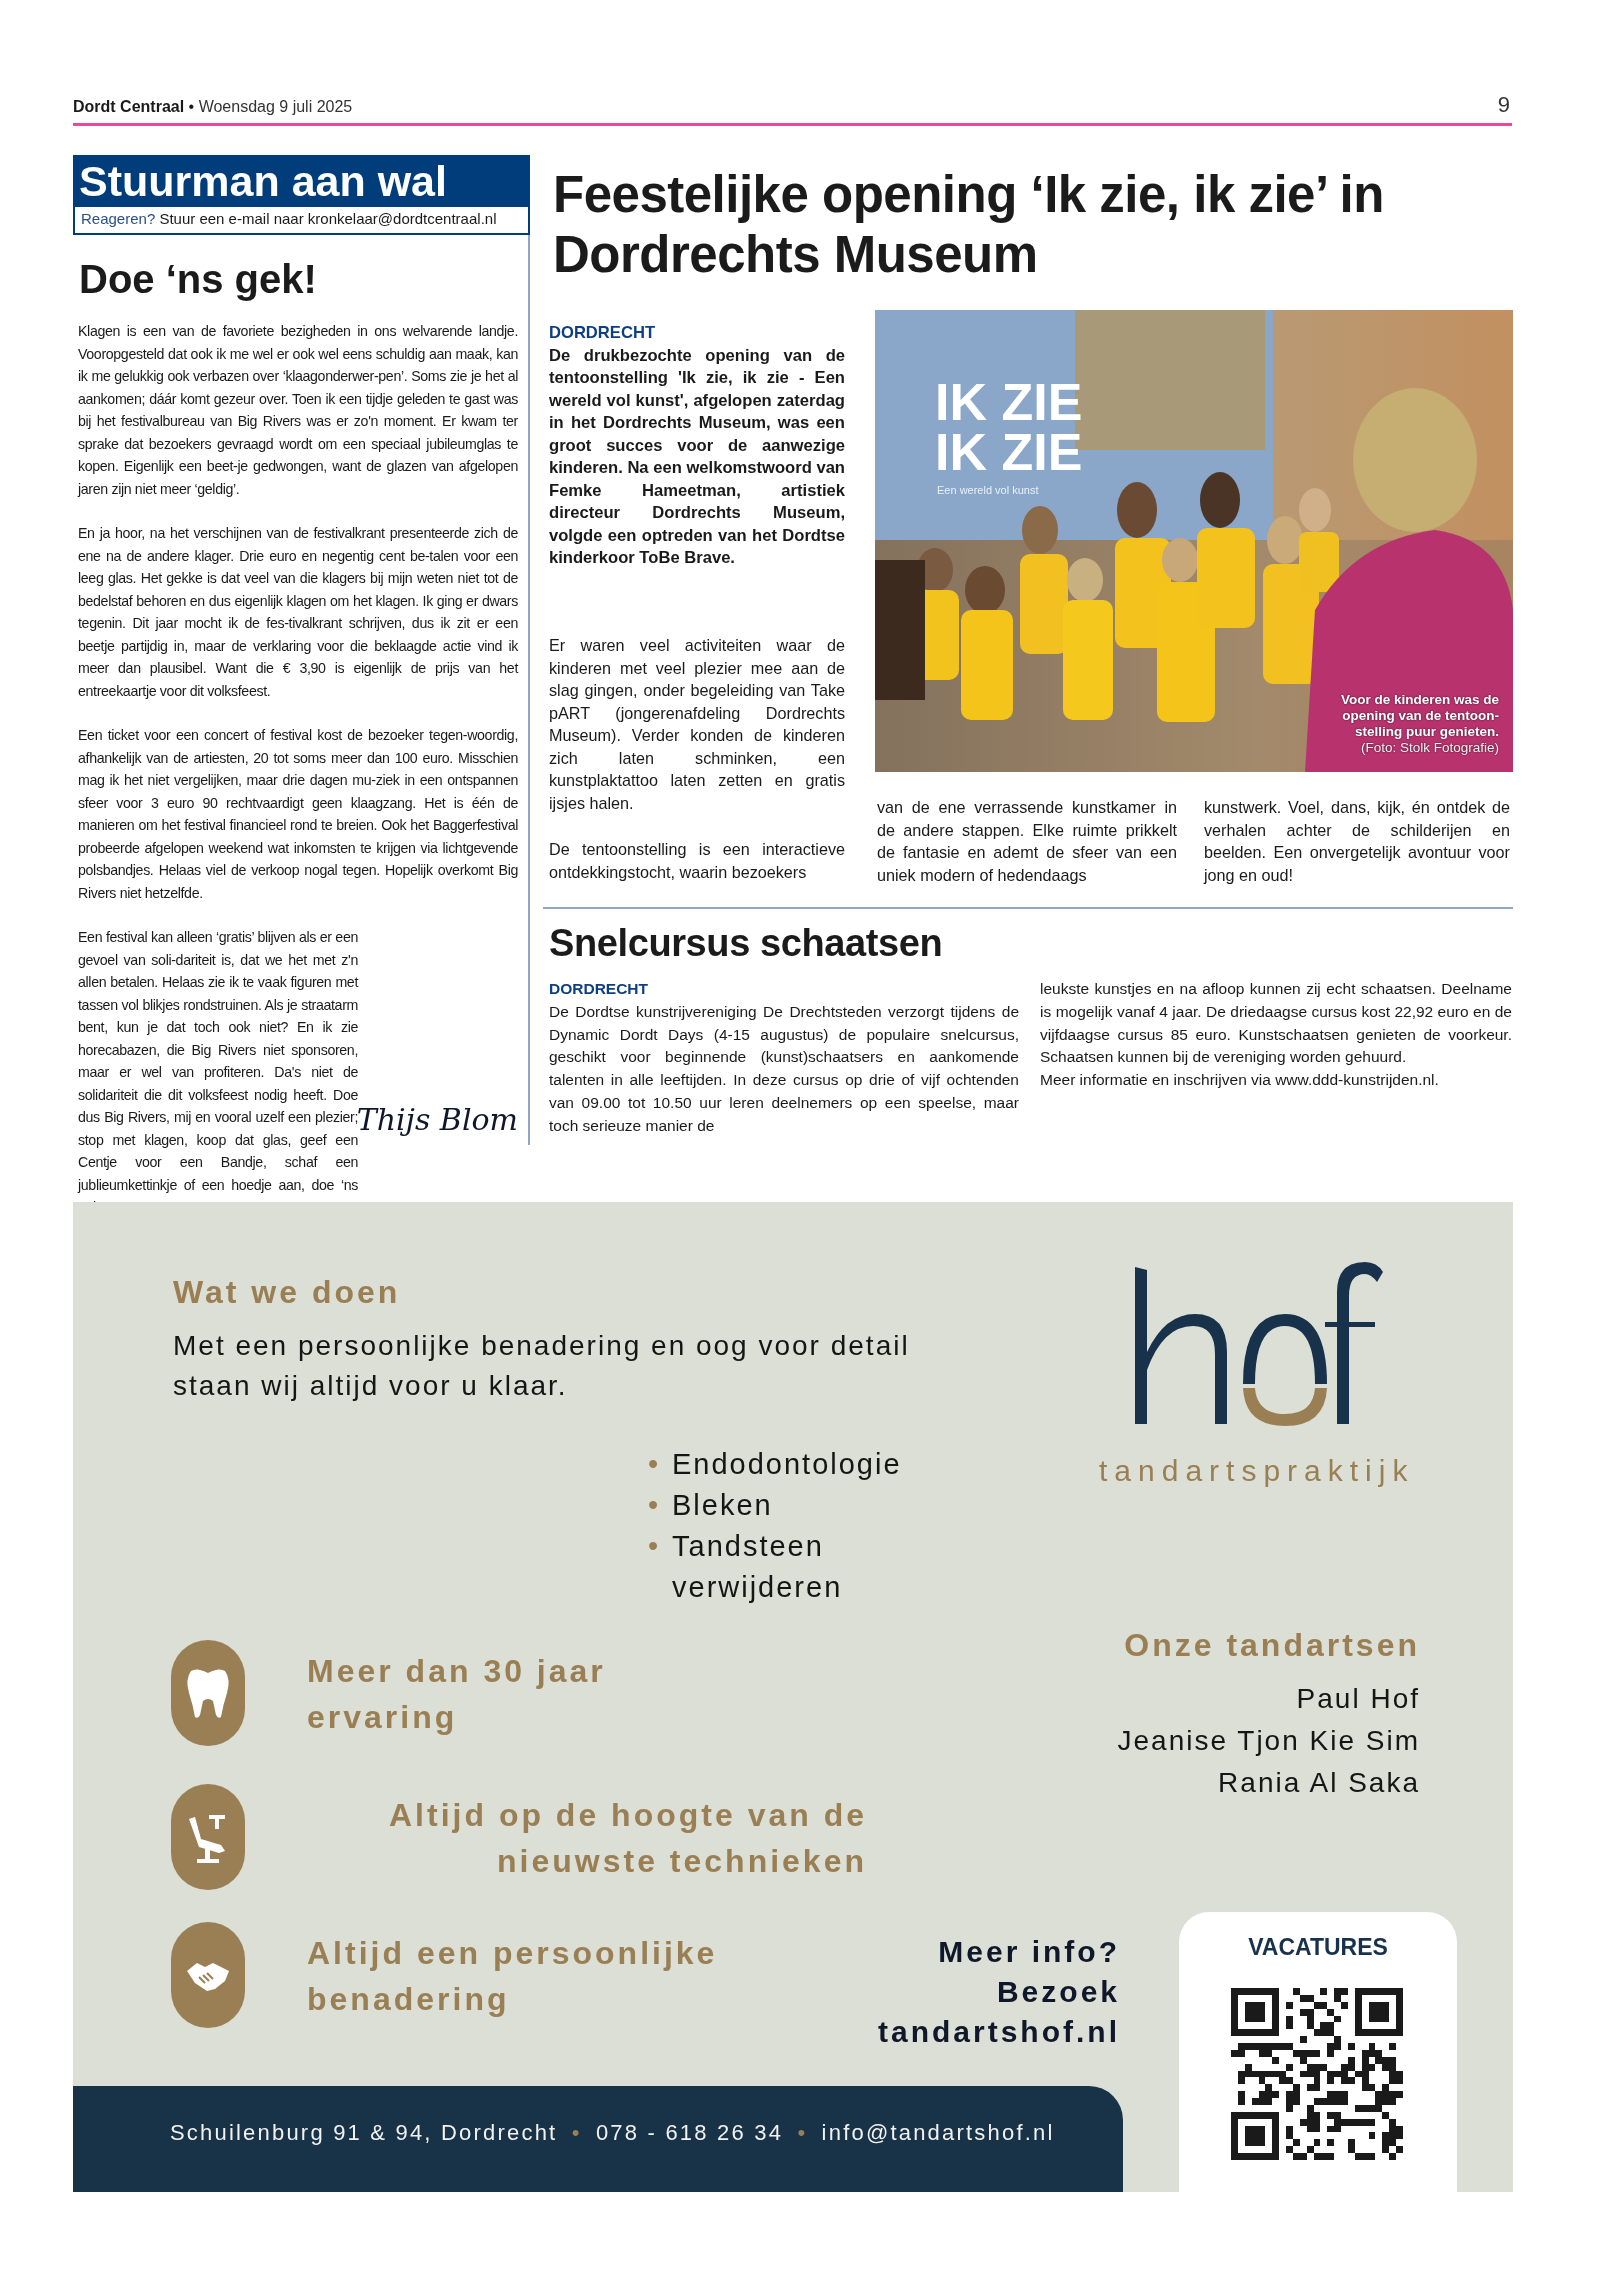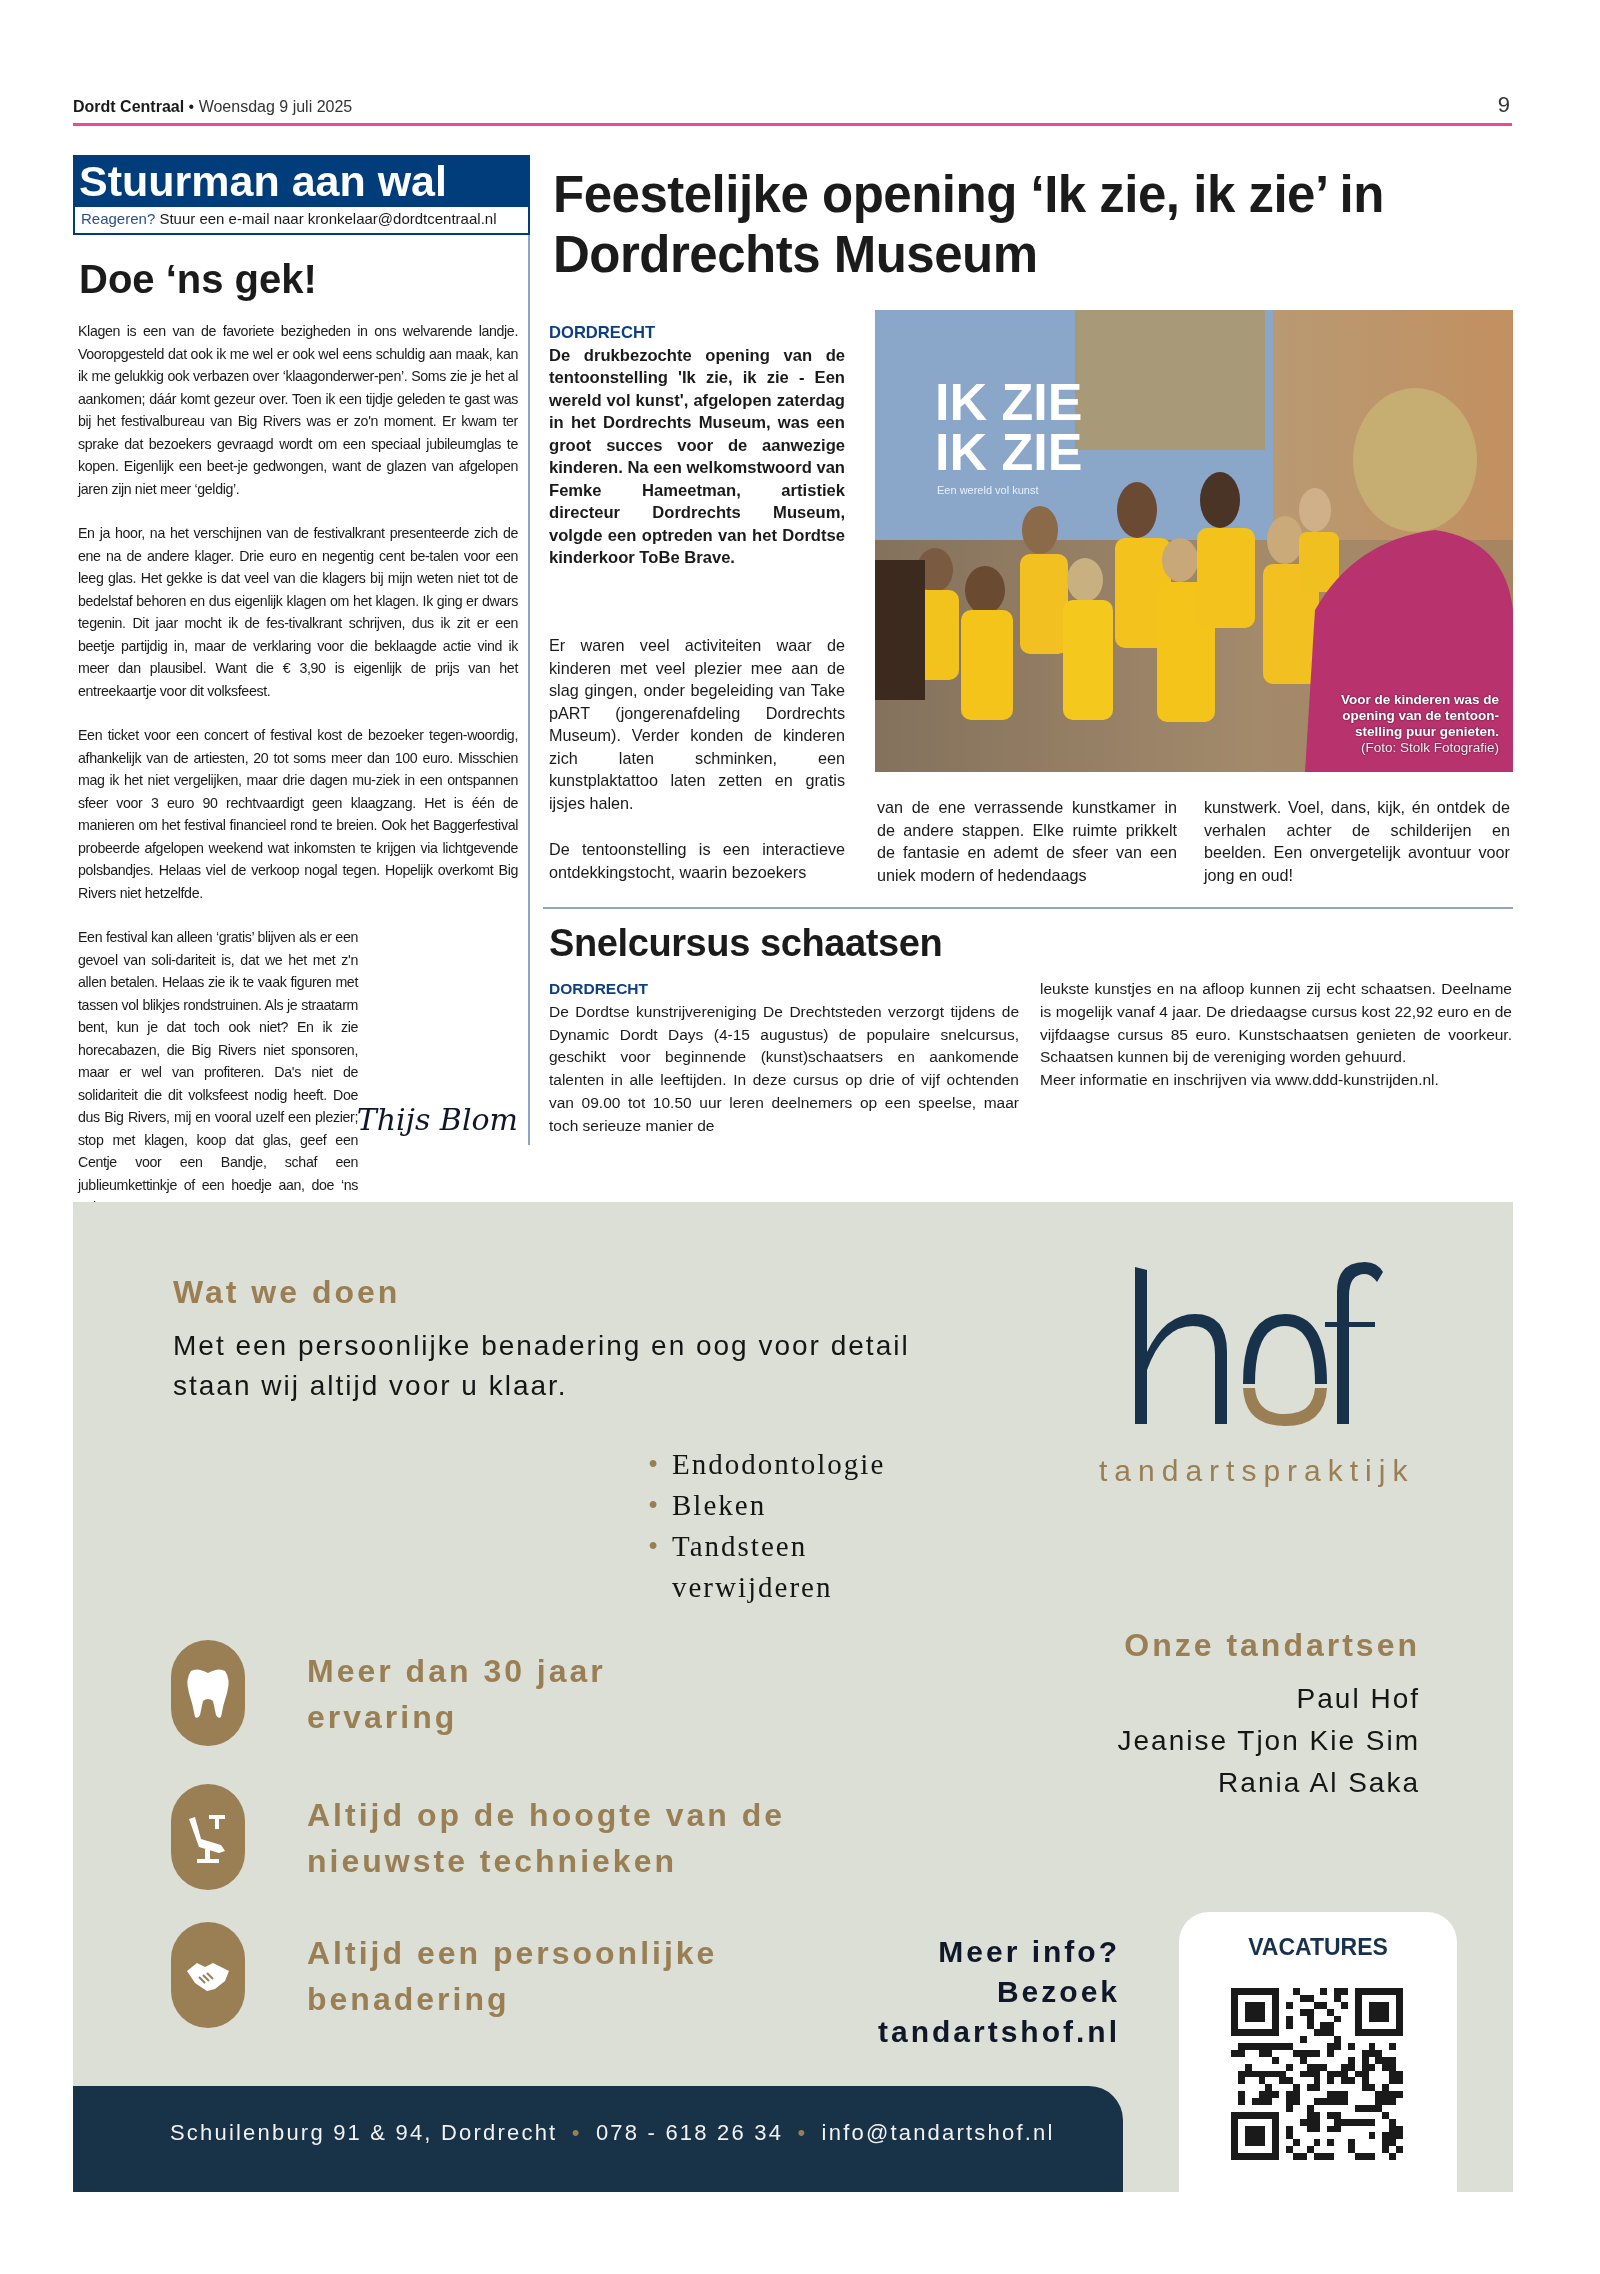--- a/index.html
+++ b/index.html
@@ -48,31 +48,31 @@
   
   .ad { position: absolute; left: 73px; top: 1202px; width: 1440px; height: 990px; background: #dcdfd5; overflow: hidden; }
   .ad .gold { color: #9a7f55; }
   .ad .navy { color: #0f172a; }
   .ad .wat { position: absolute; left: 100px; top: 72px; font-size: 32px; font-weight: bold; letter-spacing: 3px; }
   .ad .intro { position: absolute; left: 100px; top: 124px; width: 740px; font-size: 28px; line-height: 40px; letter-spacing: 2px; color: #151515; }
   .ad .svc-list { position: absolute; font-size: 29px; line-height: 41px; letter-spacing: 2px; color: #151515; list-style: none; }
   .ad .svc-list li { position: relative; padding-left: 24px; }
   .ad .svc-list li::before { content: "•"; position: absolute; left: 0; color: #9a7f55; }
   .ad .svc-a { left: 100px; top: 245px; }
-  .ad .svc-b { left: 575px; top: 242px; width: 280px; font-family: Liberation Serif, serif; }
+  .ad .svc-b { left: 575px; top: 242px; width: 280px; }
 
   .ad .logo { position: absolute; left: 1052px; top: 50px; width: 260px; height: 200px; }
   .ad .tagline { position: absolute; left: 1026px; top: 252px; font-size: 30px; letter-spacing: 7px; }
 
   .ad .feature { position: absolute; left: 98px; width: 720px; height: 110px; }
   .ad .feature .badge { position: absolute; left: 0; top: 0; width: 74px; height: 106px; border-radius: 37px; background: #9a7f55; display: flex; align-items: center; justify-content: center; }
   .ad .feature .badge svg { width: 46px; height: 56px; }
   .ad .feature .ftext { position: absolute; left: 136px; top: 8px; font-size: 32px; font-weight: bold; line-height: 46px; letter-spacing: 3px; color: #9a7f55; }
   .ad .f1 { top: 438px; }
-  .ad .f2 { top: 582px; }
+  .ad .f2 { top: 582px; text-align: right; }
   .ad .f3 { top: 720px; }
 
   .ad .onze { position: absolute; right: 93px; top: 425px; font-size: 32px; font-weight: bold; letter-spacing: 3px; text-align: right; }
   .ad .dentists { position: absolute; right: 93px; top: 476px; text-align: right; font-size: 28px; line-height: 42px; letter-spacing: 2px; color: #151515; list-style: none; }
 
   .ad .meer { position: absolute; right: 393px; top: 730px; text-align: right; font-size: 30px; line-height: 40px; font-weight: bold; letter-spacing: 3px; }
 
   .ad .vac-card { position: absolute; left: 1106px; top: 710px; width: 278px; height: 300px; background: #ffffff; border-radius: 30px 30px 0 0; }
   .ad .vac-card .vac-label { position: absolute; top: 22px; left: 0; width: 100%; text-align: center; font-size: 23px; font-weight: bold; color: #17324a; }
   .ad .vac-card .qr { position: absolute; left: 52px; top: 76px; width: 172px; height: 172px; }

